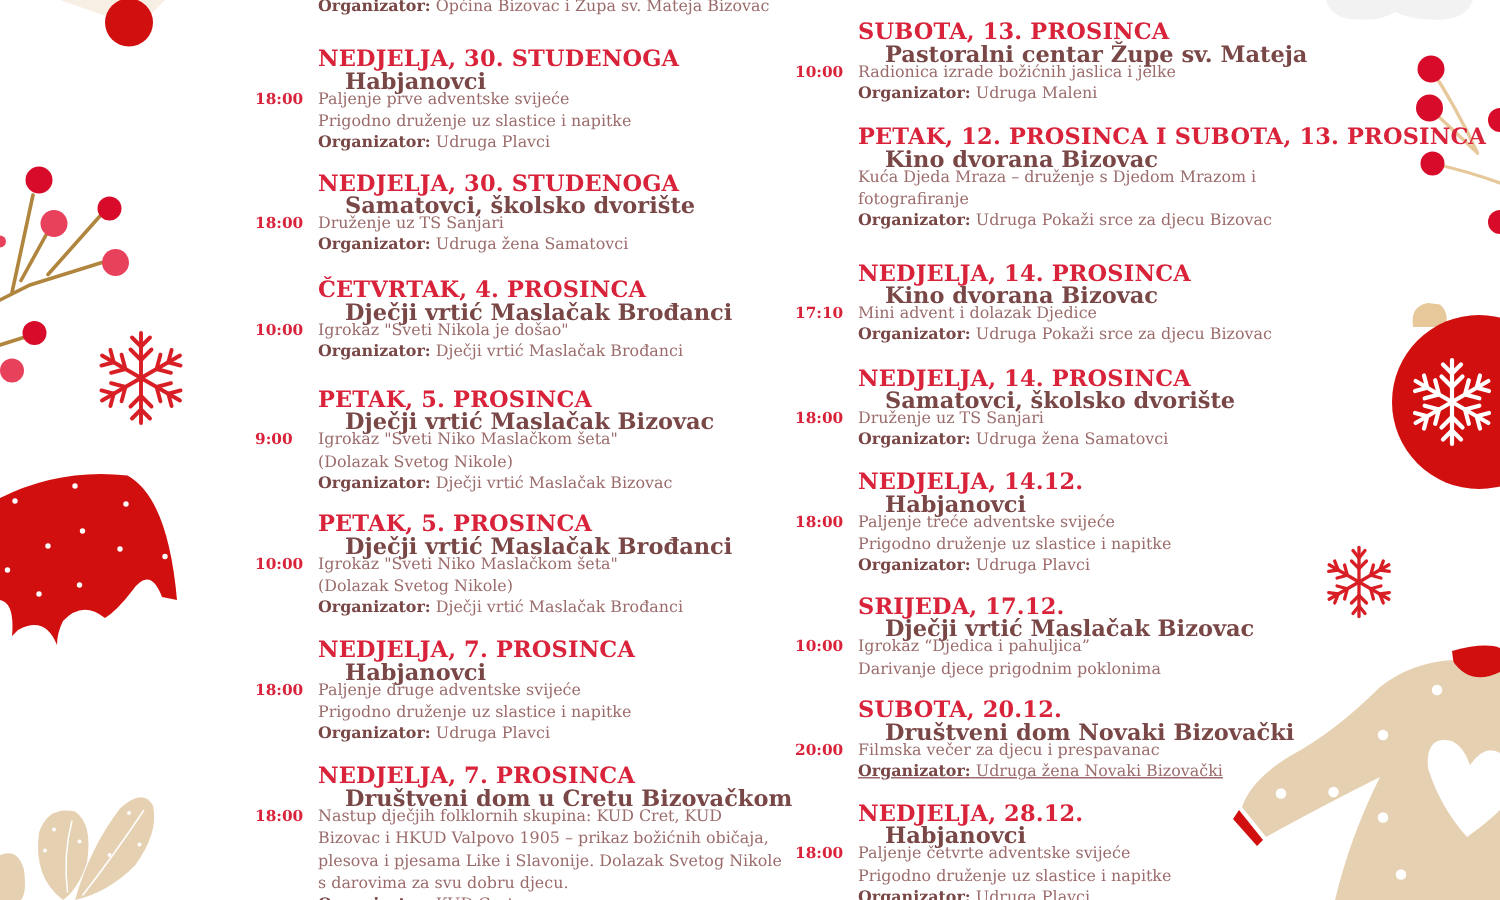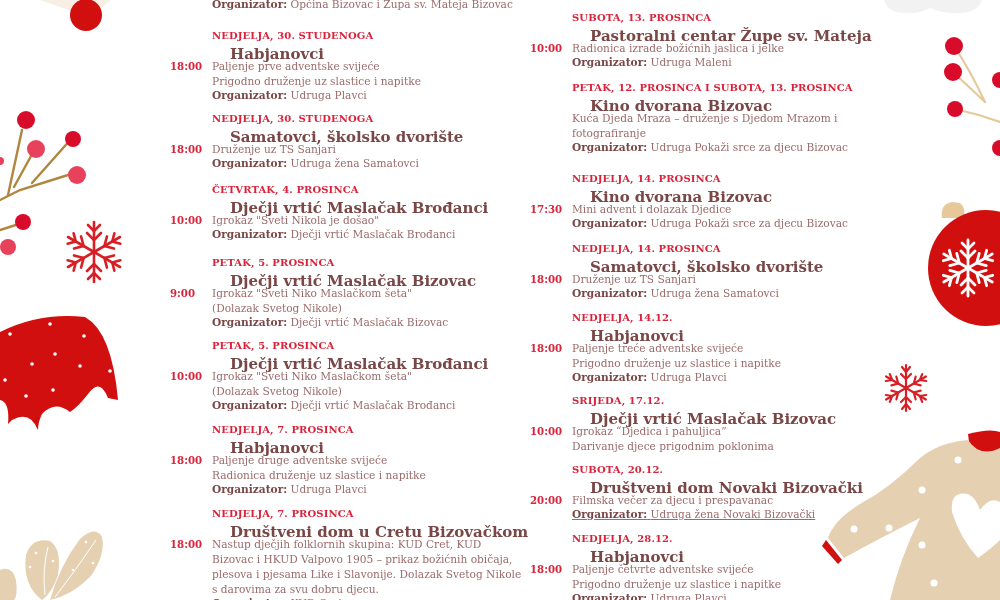--- a/index.html
+++ b/index.html
@@ -1,21 +1,21 @@
 <!DOCTYPE html>
 <html><head>
   <meta charset="utf-8">
   <style>
     * { margin: 0; padding: 0; box-sizing: border-box; }
     html, body { width: 1000px; height: 600px; overflow: hidden; background: #ffffff; }
     body { position: relative; font-family: "DejaVu Serif", "Liberation Serif", serif; }
     .deco { position: absolute; pointer-events: none; }
     .col { position: absolute; top: 0; }
     .event { position: absolute; width: 380px; }
-    .ev-date { position: absolute; left: 42px; top: 0; color: #d9233a; font-weight: bold; font-size: 10px; letter-spacing: 0.1px; white-space: nowrap; }
+    .ev-date { position: absolute; left: 42px; top: 0; color: #d9233a; font-weight: bold; font-size: 15px; letter-spacing: 0.1px; white-space: nowrap; }
     .ev-place { position: absolute; left: 60px; top: 15px; color: #7a4747; font-weight: bold; font-size: 15px; white-space: nowrap; }
     .ev-time { position: absolute; left: 0; top: 30px; width: 41px; text-align: left; color: #d9233a; font-weight: bold; font-size: 10.2px; }
     .ev-desc { position: absolute; left: 42px; top: 29px; color: #9b6b6b; font-size: 10.6px; line-height: 15px; white-space: pre-line; }
     .ev-desc.nowrap { white-space: pre; }
     .ev-org { position: absolute; left: 42px; color: #9b6b6b; font-size: 10.6px; white-space: nowrap; }
     .ev-org .lbl { color: #7a4747; font-weight: bold; }
   </style>
 </head>
 <body>
 
@@ -224,21 +224,21 @@
       <span class="lbl">Organizator:</span>
       <span>Dječji vrtić Maslačak Brođanci</span>
     </div>
   </div>
 
   <div class="event" style="top:424px;">
     <div class="ev-date">NEDJELJA, 7. PROSINCA</div>
     <div class="ev-place">Habjanovci</div>
     <div class="ev-time">18:00</div>
     <div class="ev-desc">Paljenje druge adventske svijeće
-Radionica druženje uz slastice i napitke</div>
+Prigodno druženje uz slastice i napitke</div>
     <div class="ev-org" style="top:59px;">
       <span class="lbl">Organizator:</span>
       <span>Udruga Plavci</span>
     </div>
   </div>
 
   <div class="event" style="top:508px;">
     <div class="ev-date">NEDJELJA, 7. PROSINCA</div>
     <div class="ev-place">Društveni dom u Cretu Bizovačkom</div>
     <div class="ev-time">18:00</div>
@@ -273,21 +273,21 @@
 fotografiranje</div>
     <div class="ev-org" style="top:59px;">
       <span class="lbl">Organizator:</span>
       <span>Udruga Pokaži srce za djecu Bizovac</span>
     </div>
   </div>
 
   <div class="event" style="top:173px;">
     <div class="ev-date">NEDJELJA, 14. PROSINCA</div>
     <div class="ev-place">Kino dvorana Bizovac</div>
-    <div class="ev-time">17:30</div>
+    <div class="ev-time">17:10</div>
     <div class="ev-desc">Mini advent i dolazak Djedice</div>
     <div class="ev-org" style="top:44px;">
       <span class="lbl">Organizator:</span>
       <span>Udruga Pokaži srce za djecu Bizovac</span>
     </div>
   </div>
 
   <div class="event" style="top:243px;">
     <div class="ev-date">NEDJELJA, 14. PROSINCA</div>
     <div class="ev-place">Samatovci, školsko dvorište</div>

